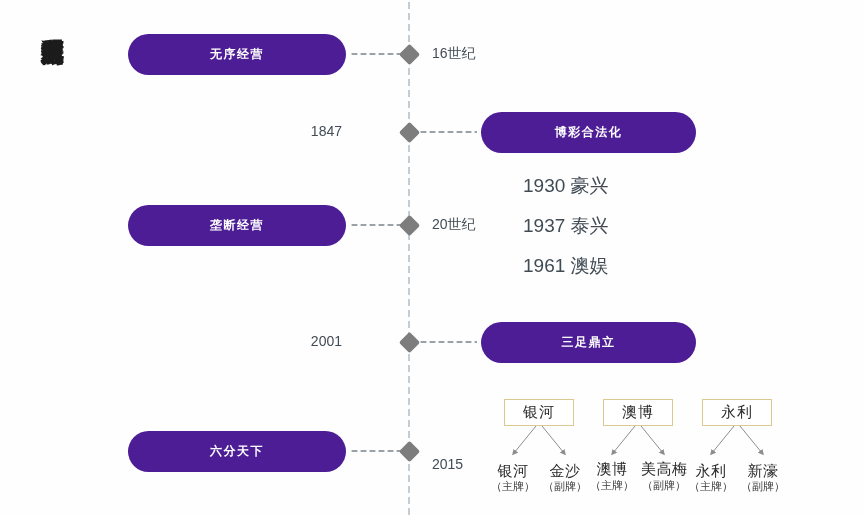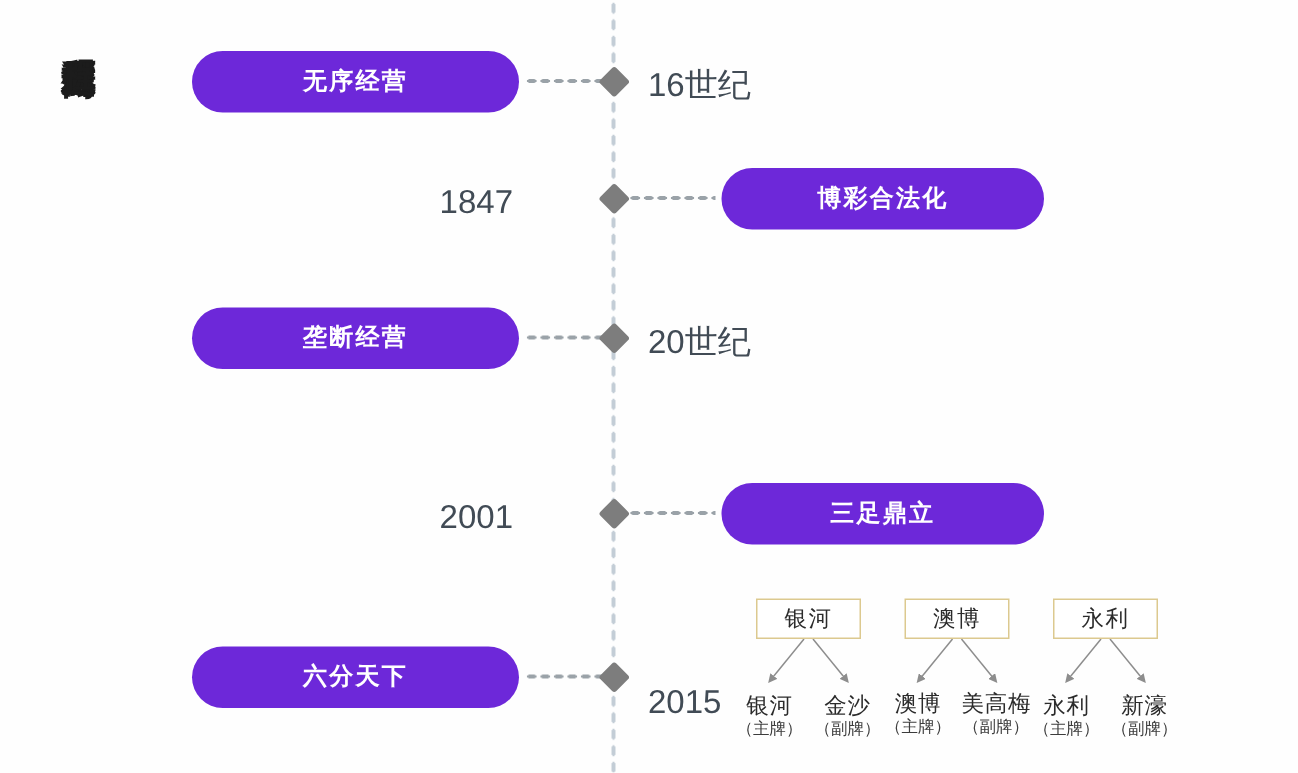--- a/index.html
+++ b/index.html
@@ -48,26 +48,26 @@
     writing-mode: vertical-rl;
     text-orientation: upright;
     white-space: nowrap;
   }
 
   
   .pill {
     position: absolute;
     height: 41px;
     border-radius: 21px;
-    background: #6d28d9;
+    background: #4c1d95;
     display: flex;
     align-items: center;
     justify-content: center;
     color: #ffffff;
-    font-size: 16px;
+    font-size: 12px;
     font-weight: bold;
     letter-spacing: 1.5px;
     box-sizing: border-box;
   }
   .pill.left  { left: 128px; width: 218px; }
   .pill.right { left: 481px; width: 215px; }
 
   
   .connector {
     position: absolute;
@@ -83,21 +83,21 @@
     width: 15px;
     height: 15px;
     background: #7d7d7d;
     transform: rotate(45deg);
     border-radius: 2px;
   }
 
   
   .year {
     position: absolute;
-    font-size: 22px;
+    font-size: 14px;
     color: #414b55;
     white-space: nowrap;
     line-height: 1;
   }
   .year.right-of-axis { left: 432px; }
   .year.left-of-axis  { right: 523px; text-align: right; }
 
   
   .detail-list {
     position: absolute;
@@ -208,20 +208,25 @@
     <span>垄断经营</span>
   </div>
 
   <div class="pill right" style="top:112px;">
     <span>博彩合法化</span>
   </div>
   <div class="connector" style="left:350px; top:223px; width:55px;"></div>
   <div class="node" style="left:402px; top:218px;"></div>
   <div class="year right-of-axis" style="top:217px;">20世纪</div>
 
+  <div class="detail-list">
+    <div class="detail-item">1930 豪兴</div>
+    <div class="detail-item">1937 泰兴</div>
+    <div class="detail-item">1961 澳娱</div>
+  </div>
 
   <div class="year left-of-axis" style="top:334px;">2001</div>
   <div class="node" style="left:402px; top:335px;"></div>
   <div class="connector" style="left:419px; top:340px; width:58px;"></div>
   <div class="pill left" style="top:431px;">
     <span>六分天下</span>
   </div>
 
   <div class="pill right" style="top:322px;">
     <span>三足鼎立</span>

